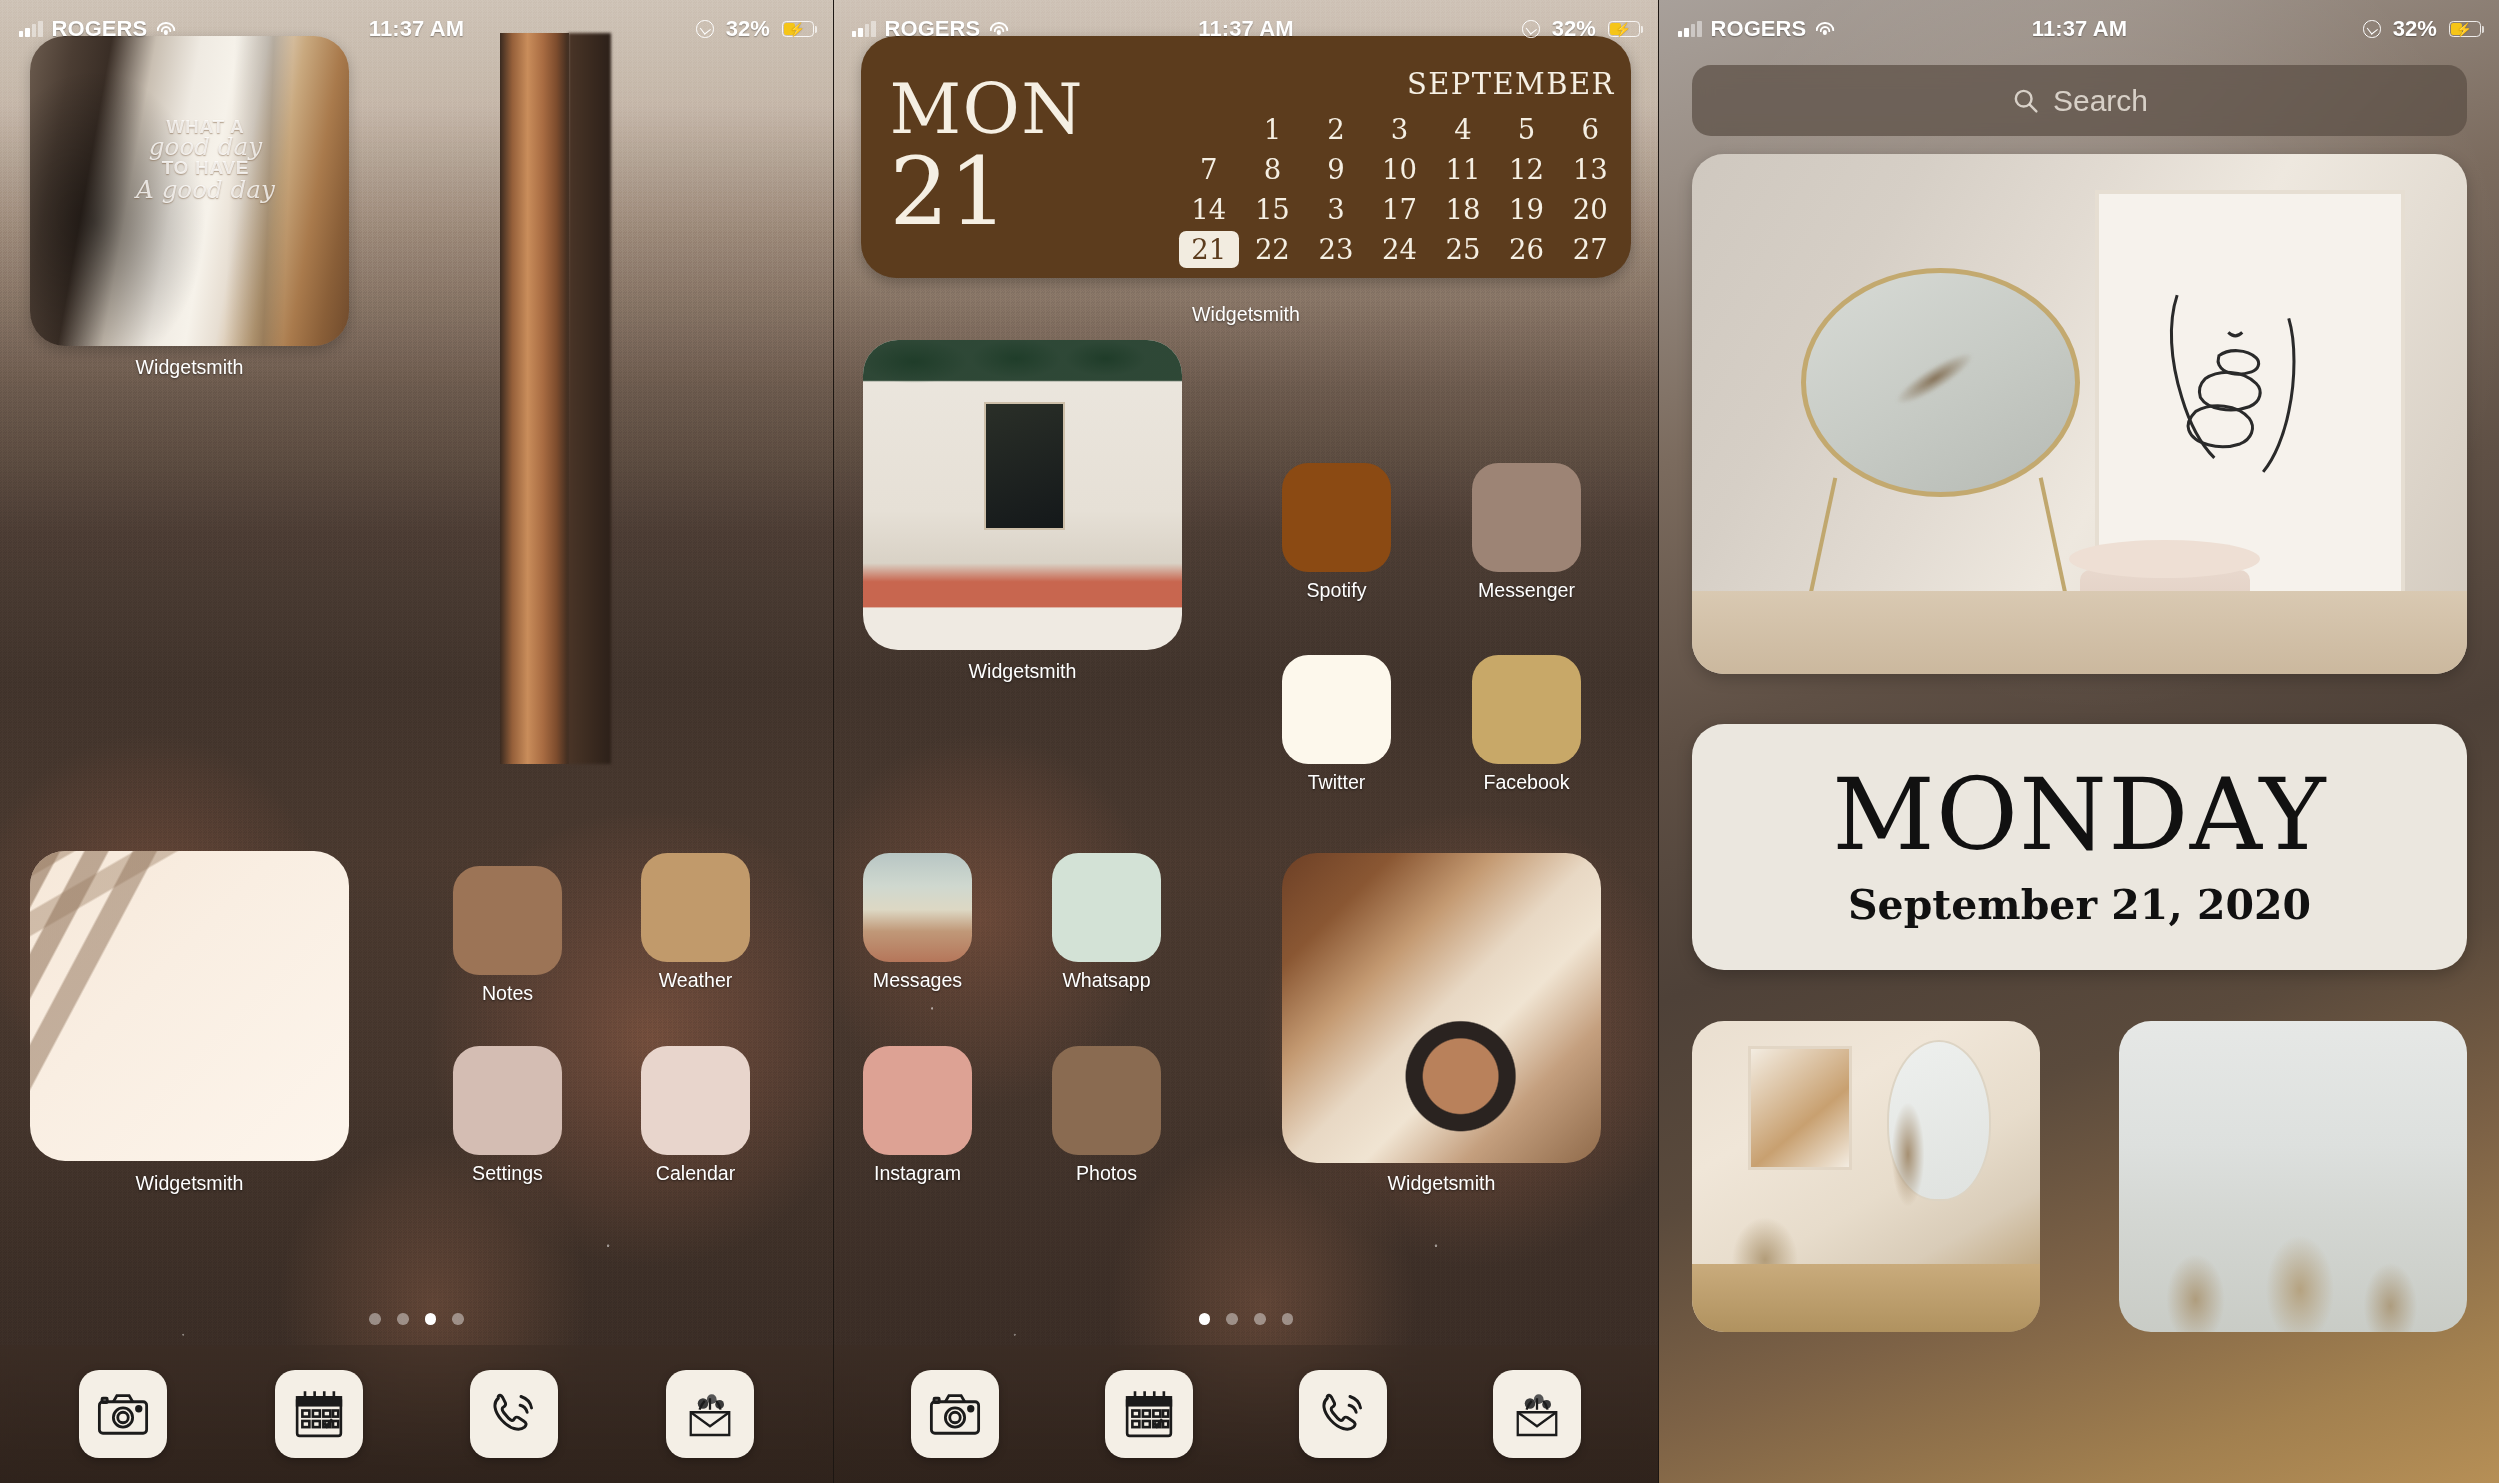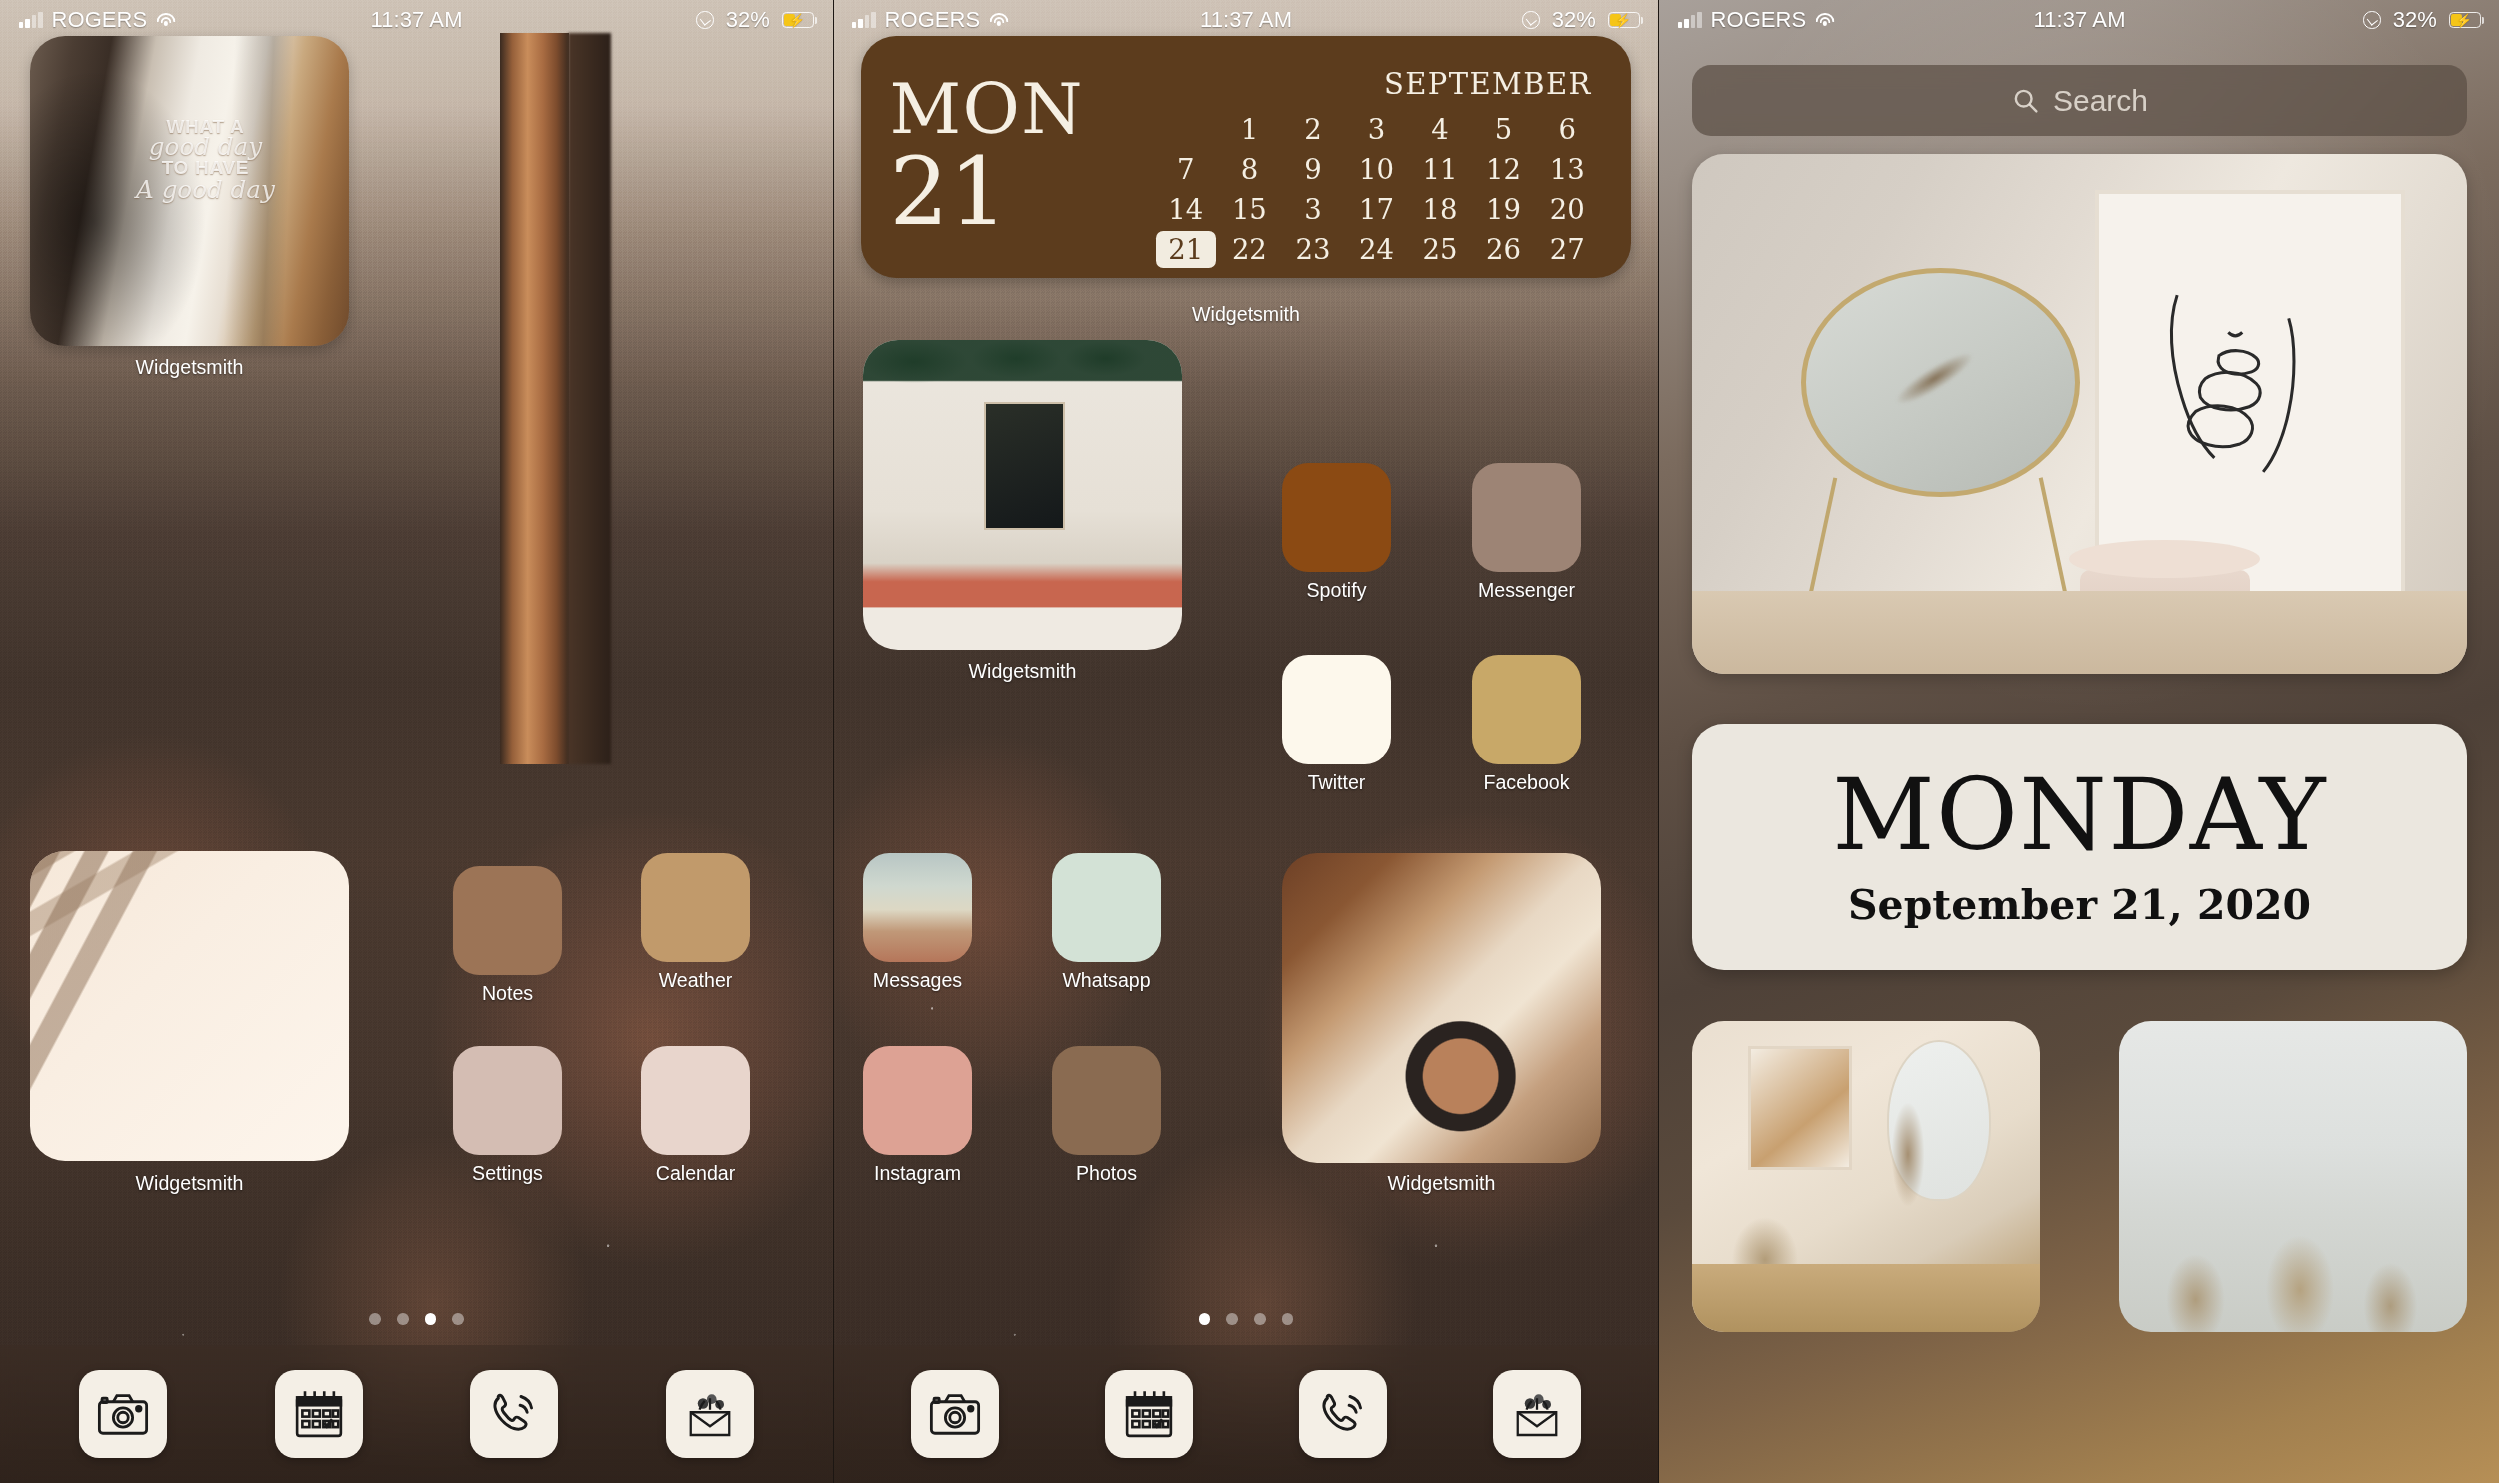--- a/index.html
+++ b/index.html
@@ -82,23 +82,23 @@
       #b68f56 100%);
   }
   .wall-soft::after{
     content:""; position:absolute; inset:0;
     background:radial-gradient(ellipse 70% 40% at 52% 20%, rgba(255,255,255,.18), transparent 70%);
   }
 
   
   .statusbar {
     position:absolute; top:0; left:0; right:0; height:41px;
-    display:flex; align-items:flex-end; color:#fff;
-    font-size:22px; font-weight:400; letter-spacing:0.1px;
-    padding:8px 19px; z-index:30;
+    display:flex; align-items:flex-start; color:#fff;
+    font-size:22px; font-weight:700; letter-spacing:0.1px;
+    padding:16px 19px; z-index:30;
     text-shadow:0 0.7px 1.4px rgba(0,0,0,.35);
   }
   .sb-left { display:flex; align-items:center; gap:8.7px; flex:1; }
   .sb-center { flex:0 0 auto; }
   .sb-right { display:flex; align-items:center; gap:12px; flex:1; justify-content:flex-end; }
   .bars { display:flex; align-items:flex-end; gap:2.2px; height:16px; }
   .bars i { display:block; width:4.3px; background:#fff; border-radius:0.7px; }
   .bars i:nth-child(1){height:5.8px}
   .bars i:nth-child(2){height:9.4px}
   .bars i:nth-child(3){height:13px; background:rgba(255,255,255,.45)}
@@ -181,21 +181,21 @@
     width:88px; height:88px; border-radius:20px; background:#f4efe6;
     display:flex; align-items:center; justify-content:center;
     box-shadow:0 2.9px 8.7px rgba(0,0,0,.25);
   }
   .dock-icon svg { width:56px; height:56px; }
 
   
   .cal-widget {
     position:absolute; left:27.5px; top:36px; width:770px; height:242px;
     background:#5c3c1d; border-radius:35px; box-shadow:0 4.3px 13px rgba(0,0,0,.25);
-    display:flex; padding:16px 33px 16px 29px; overflow:hidden;
+    display:flex; padding:16px 10px 16px 29px; overflow:hidden;
   }
   .cal-left { width:239px; display:flex; flex-direction:column; justify-content:center;
     font-family:"DejaVu Serif", serif; color:#f5efe3; }
   .cal-dayname { font-size:70px; letter-spacing:1.4px; line-height:.98; }
   .cal-daynum  { font-size:93px; line-height:1; margin-top:2.9px; }
   .cal-right { flex:1; display:flex; flex-direction:column; align-items:flex-end; padding-top:4.3px;
     font-family:"DejaVu Serif", serif; color:#f5efe3;margin-top:11px; }
   .cal-month { font-size:29px; letter-spacing:1.4px; margin-bottom:10px; margin-right:5.8px; }
   .cal-grid { display:grid; grid-template-columns:repeat(7,1fr); gap:2.9px 2.9px; width:442px; }
   .cal-grid span { font-size:27.5px; text-align:center; line-height:1.35; }

